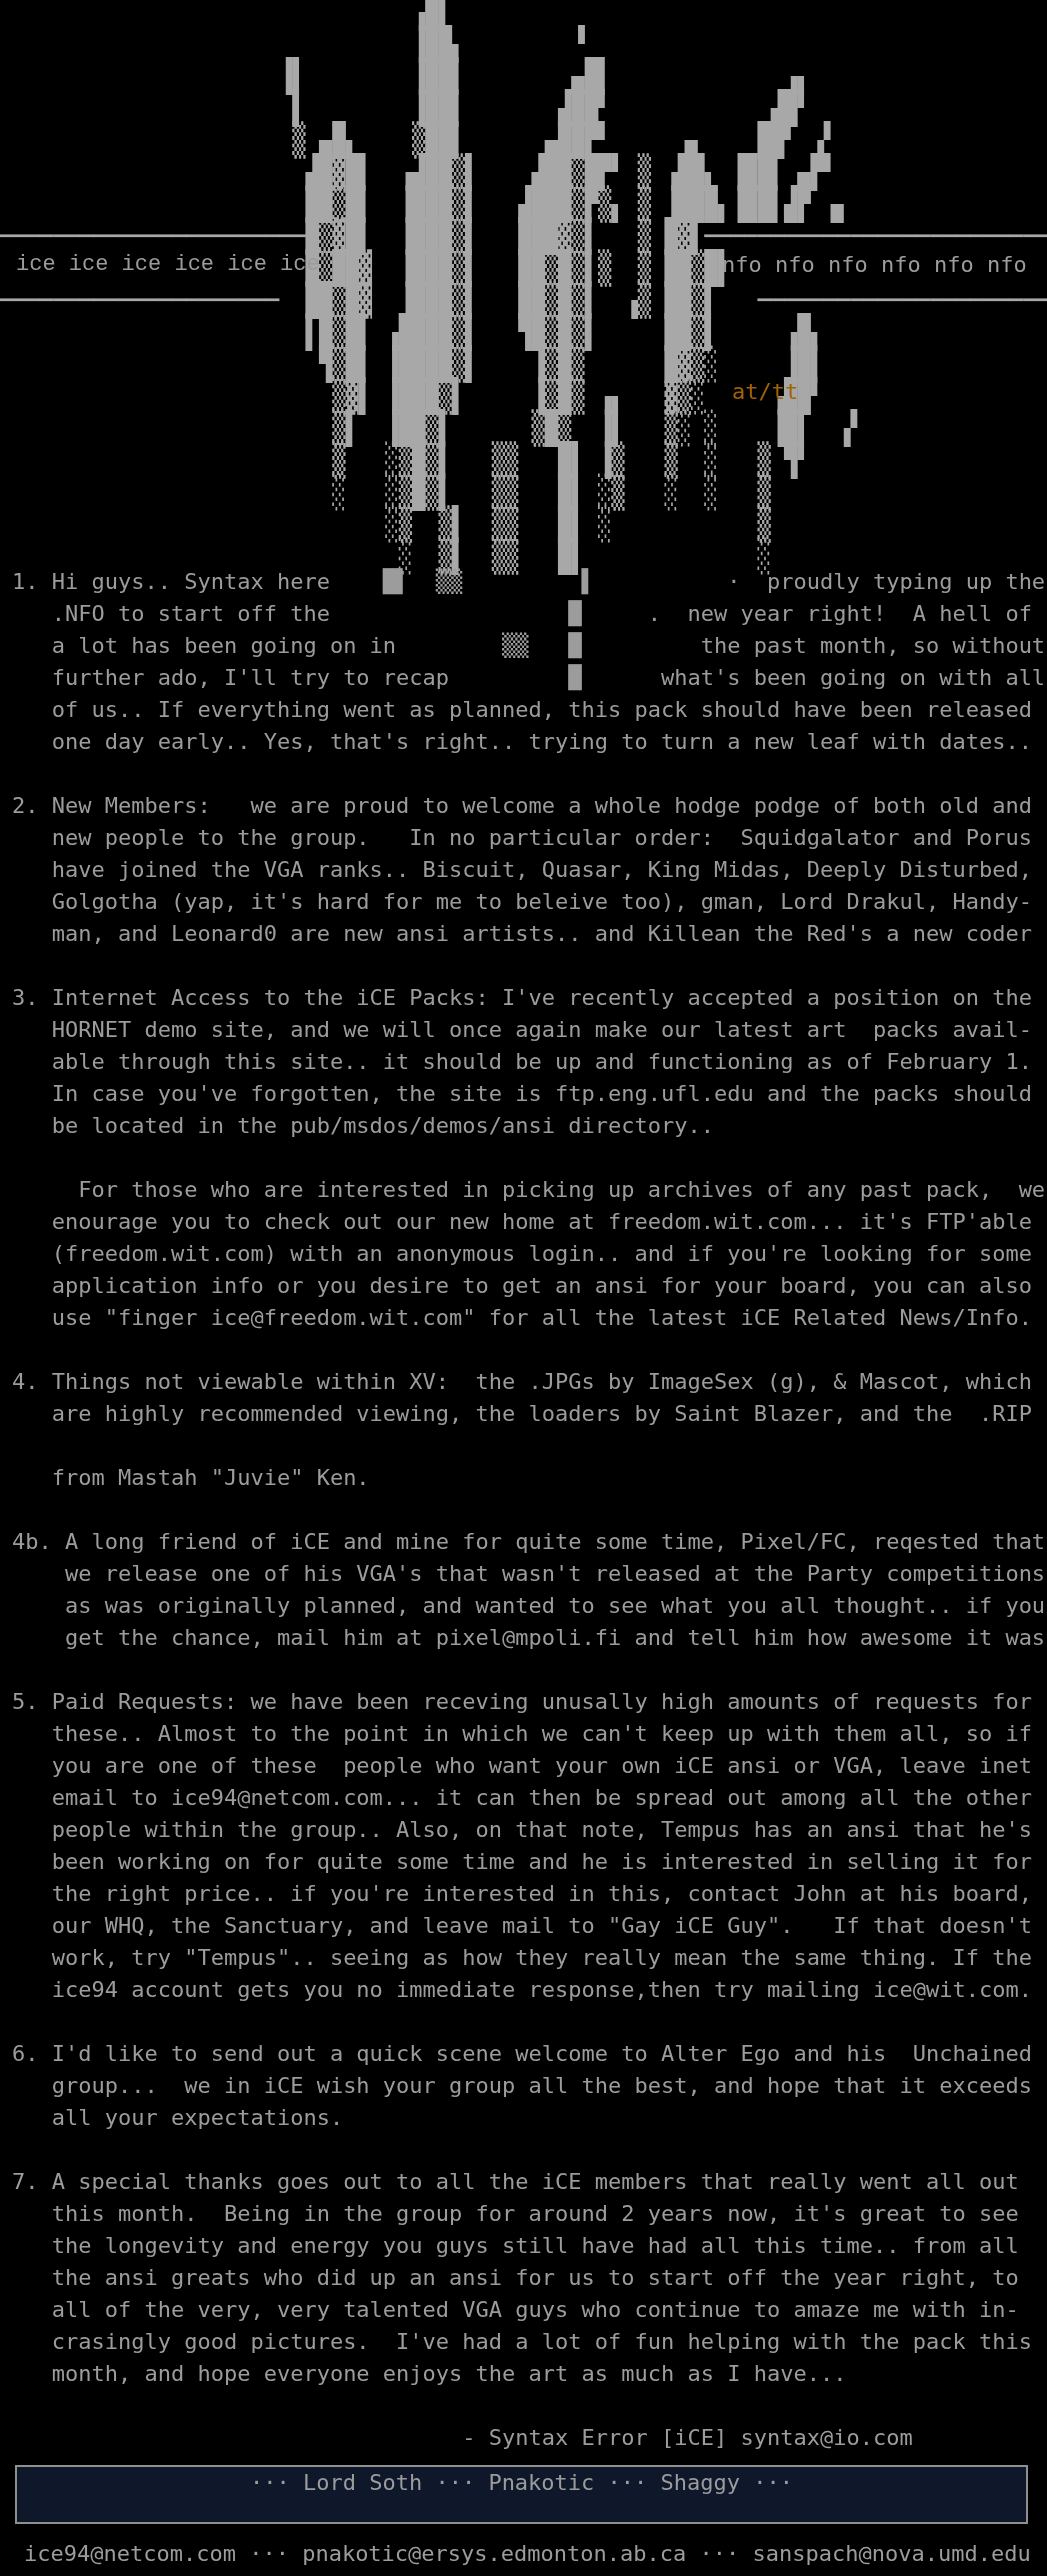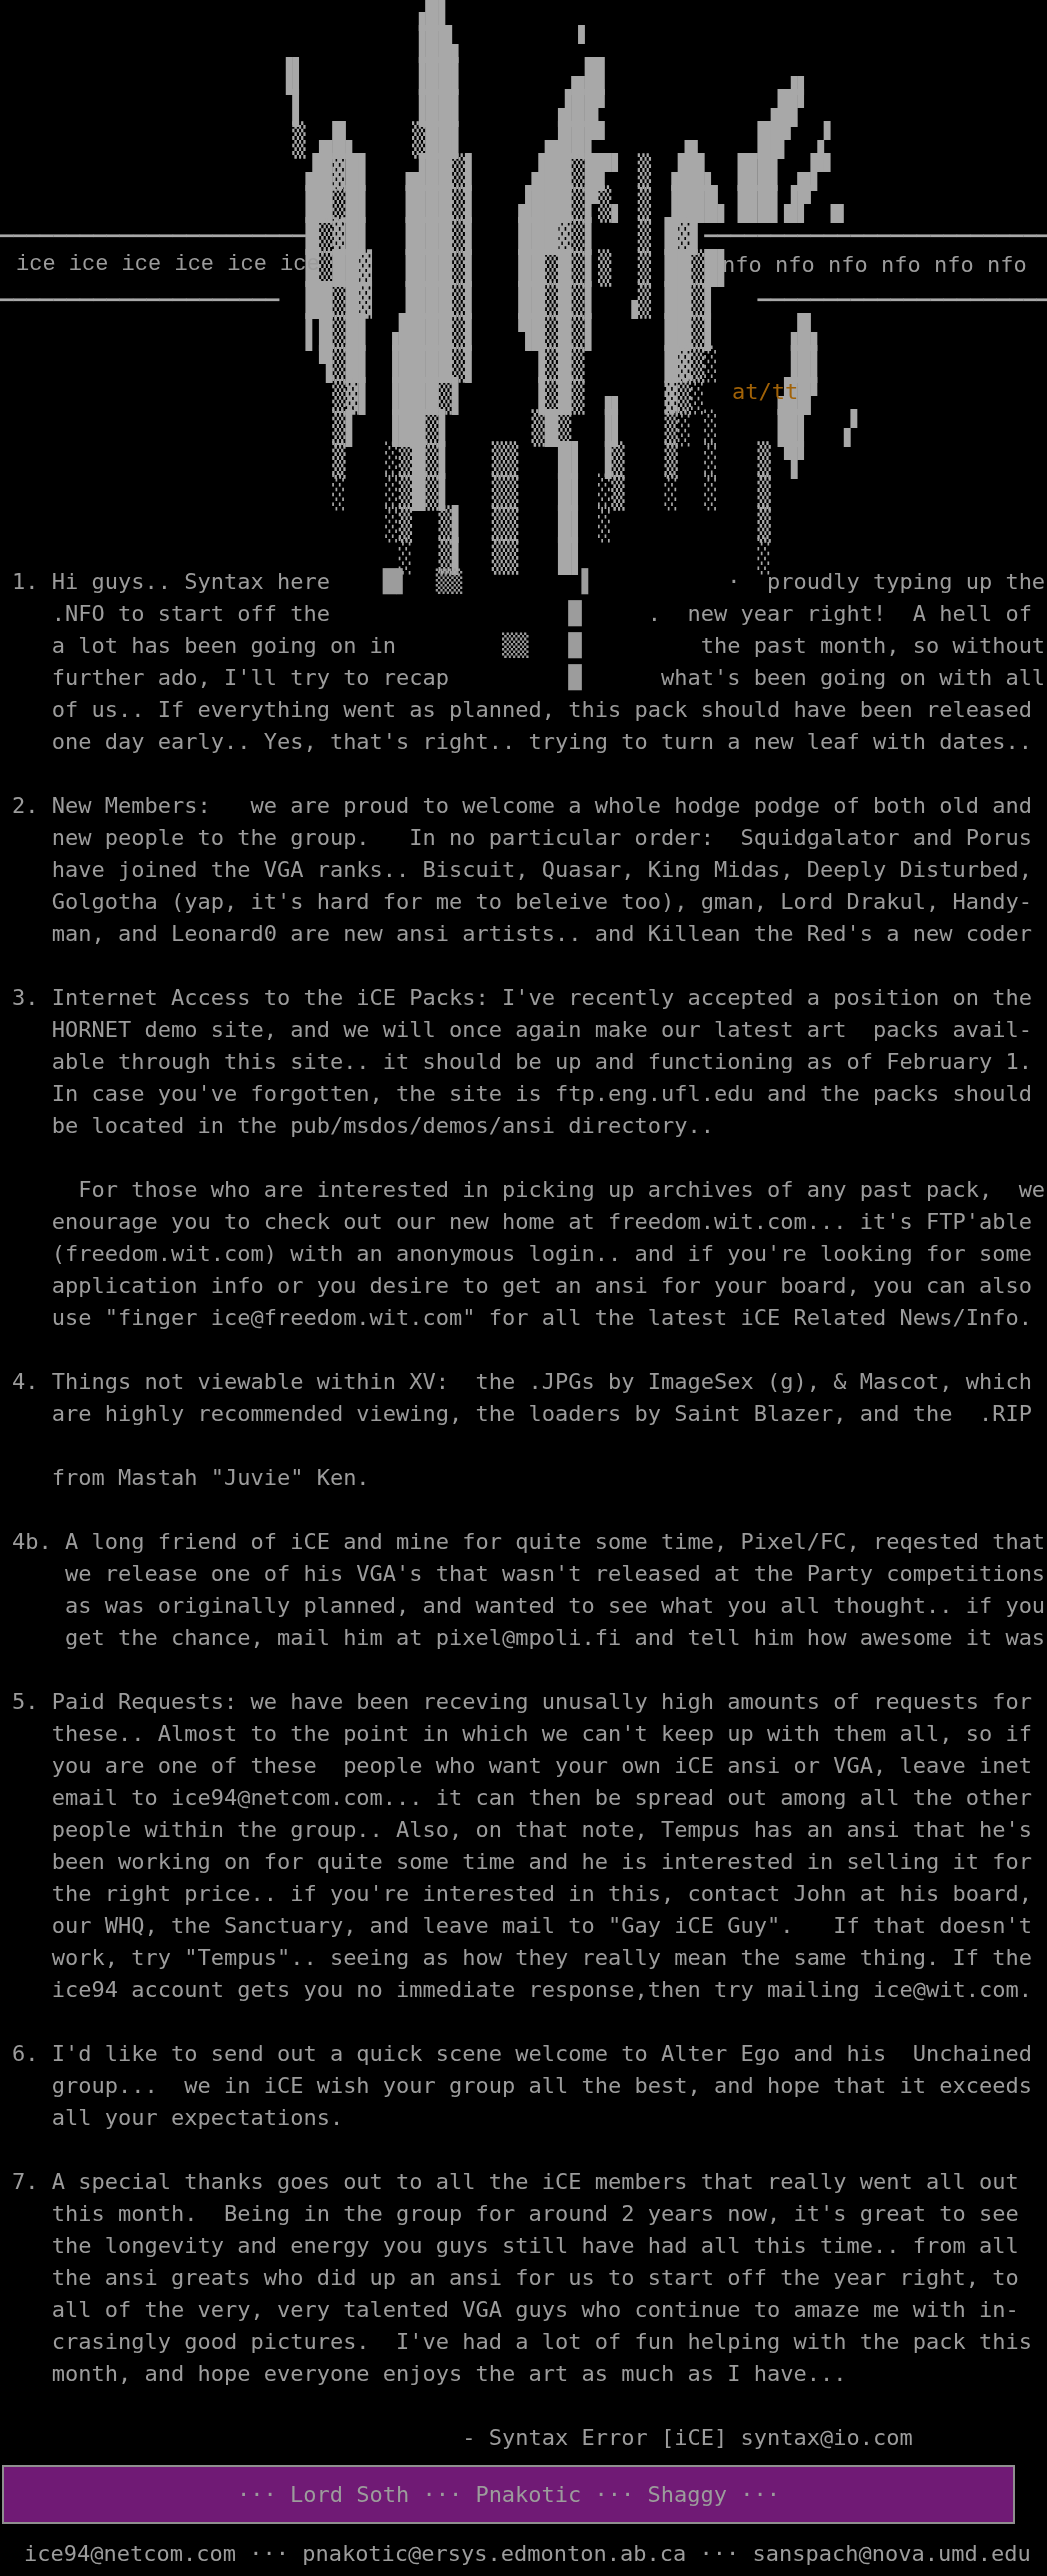--- a/index.html
+++ b/index.html
@@ -28,25 +28,25 @@
   .txt {
     font-size: 22px; line-height: 32px;
     color: #9c9c9c;
   }
   .body-text { top: 566px; left: 12px; }
   .ice-label { top: 249px; left: 16px; font-family: Liberation Mono, monospace; }
   .nfo-label { top: 249px; left: 722px; }
   .credit    { top: 376px; left: 732px; color: #a16207; }
   .footer-box {
     position: absolute;
-    top: 2465px; left: 2px;
+    top: 2465px; left: 15px;
     width: 1009px; height: 55px;
     border: 2.9px solid #8f8f8f;
-    background: #701a75;
-    display: flex; align-items: center; justify-content: center;
+    background: #0f172a;
+    display: flex; justify-content: center;
   }
   .footer-box pre { position: static; }
   .email-line { top: 2538px; left: 24px; }
 </style>
 </head>
 <body>
 
 <pre class="art">                               ▗█▌
                                ▐██▖        ▝
                      ▐▌        ▐██▌        ▄█▌             ▗▖

